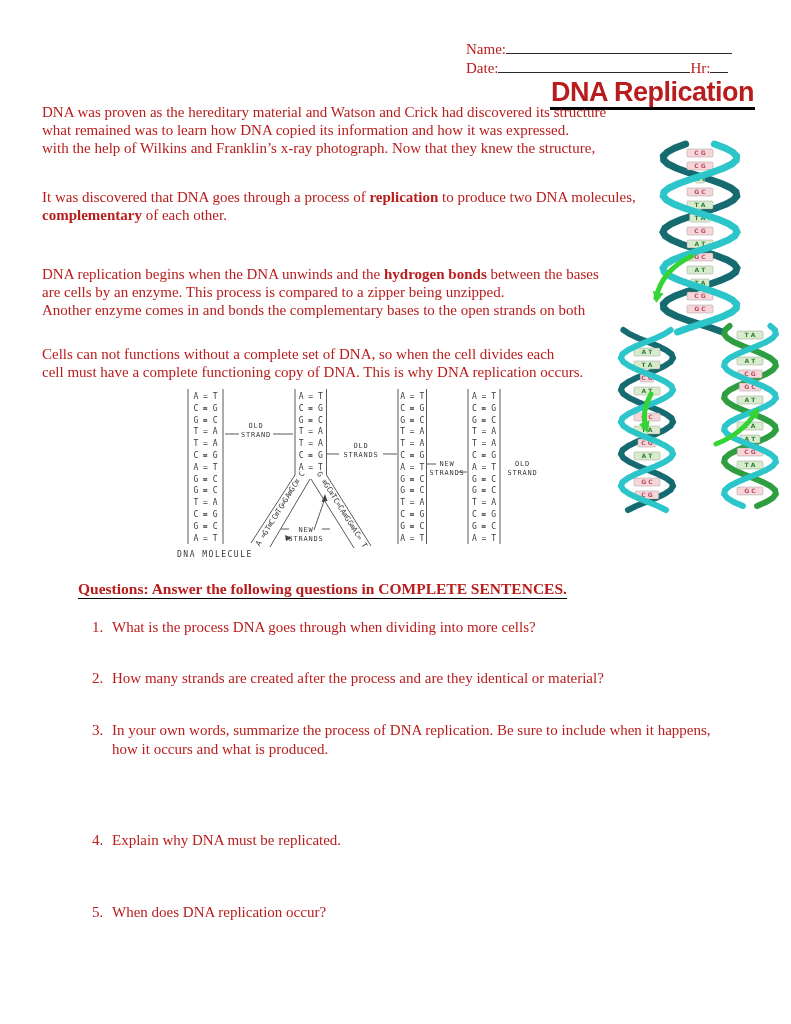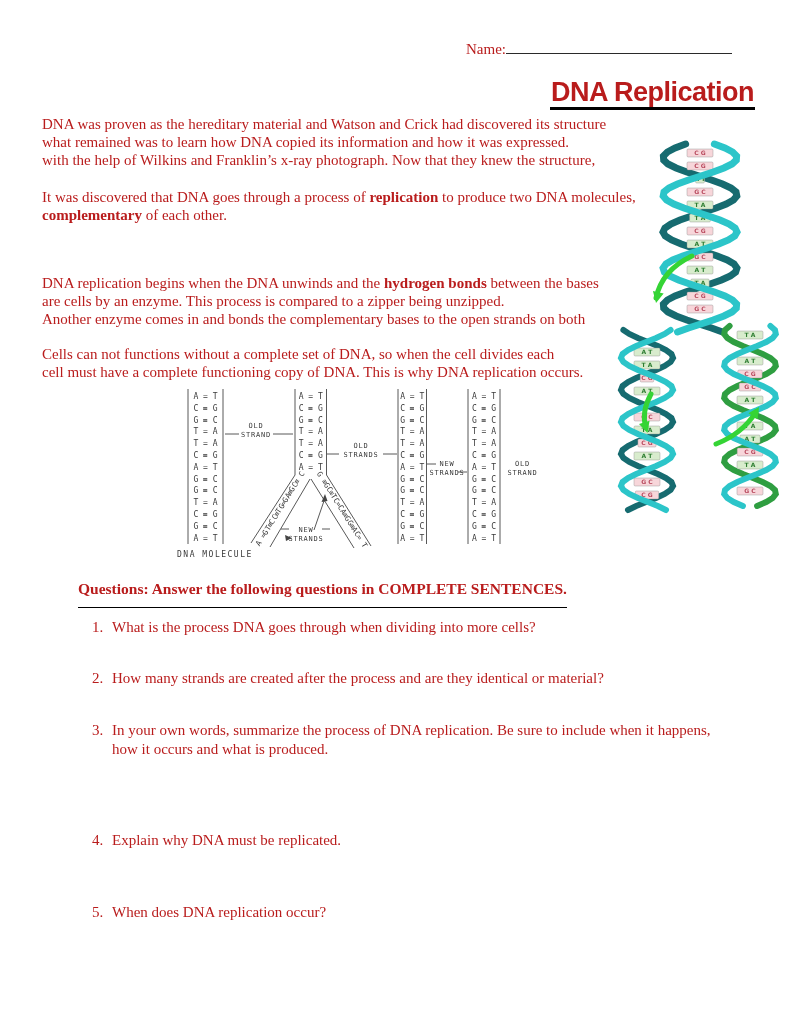--- a/index.html
+++ b/index.html
@@ -13,41 +13,44 @@
   .ul-date{width:192px;}
   .ul-hr{width:18px;}
 
   
   .title-wrap{position:absolute;left:0;top:78px;width:755px;text-align:right;}
   .title{display:inline-block;font-family:"Liberation Sans",sans-serif;font-size:27px;font-weight:800;
          letter-spacing:-0.5px;line-height:1.05;border-bottom:3px solid #000;padding:0 1px 1px 1px;}
 
   
   .para{position:absolute;left:42px;font-size:15px;line-height:17.9px;white-space:nowrap;}
-  #p0{top:116px;} #p1{top:189px;} #p2{top:275px;} #p3{top:346px;}
+  #p0{top:104px;} #p1{top:189px;} #p2{top:266px;} #p3{top:346px;}
 
   
   #diagram{position:absolute;left:175px;top:386px;}
   #helix{position:absolute;left:604px;top:140px;}
 
   
   .q-head{position:absolute;left:78px;top:580px;font-size:15.5px;font-weight:bold;white-space:nowrap;}
-  .q-head .q-head-inner{border-bottom:1.6px solid #000;padding-bottom:10px;}
+  .q-head .q-head-inner{border-bottom:1.6px solid #000;padding-bottom:1px;}
   .q-item{position:absolute;left:92px;font-size:15px;line-height:19px;display:flex;}
   .q-num{width:16px;flex:none;}
   .q-text{margin-left:4px;white-space:nowrap;}
 </style>
 </head>
 <body>
 
 <div class="page">
 
   <div class="name-block">
     <div>
       <span>Name:</span><span class="ul ul-name"></span>
+    </div>
+    <div>
+      <span>Date:</span><span class="ul ul-date"></span><span>Hr:</span><span class="ul ul-hr"></span>
     </div>
   </div>
 
   <div class="title-wrap">
     <span class="title">DNA Replication</span>
   </div>
 
   <div class="para" id="p0">
       <div><span>DNA was proven as the hereditary material and Watson and Crick had discovered its structure</span></div>
       <div><span>what remained was to learn how DNA copied its information and how it was expressed.</span></div>

